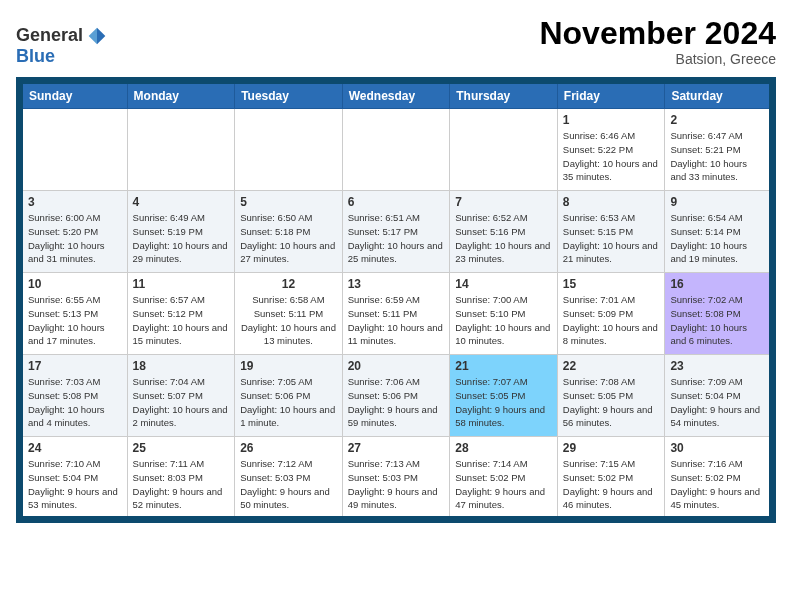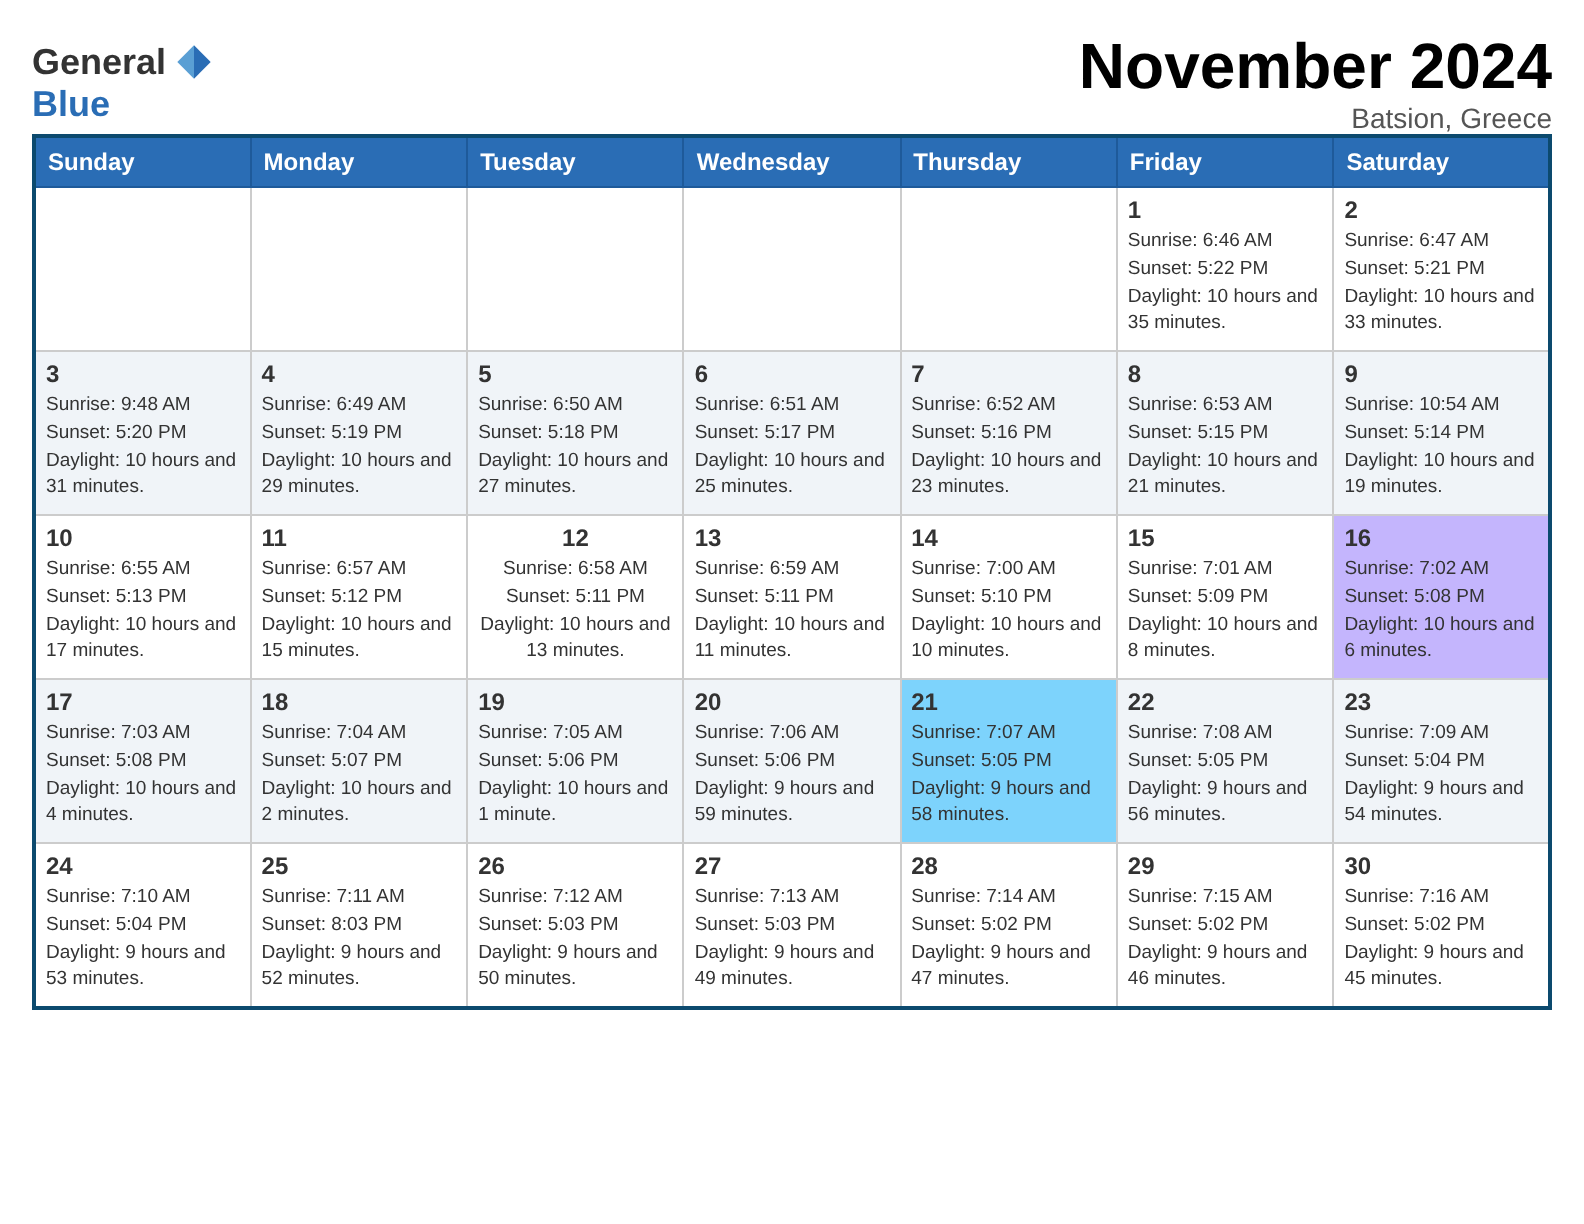--- a/index.html
+++ b/index.html
@@ -12,21 +12,22 @@
     }
     .page {
       width: 792px;
       min-height: 612px;
       background: #fff;
       padding: 16px 16px 10px 16px;
     }
     .header {
       display: flex;
       justify-content: space-between;
-      align-items: center;
+      align-items: flex-end;
+      margin-bottom: 10px;
     }
     .logo {
       display: flex;
       flex-direction: column;
       align-items: flex-start;
     }
     .logo-text {
       display: flex;
       align-items: center;
       gap: 2px;
@@ -56,21 +57,21 @@
       line-height: 1.1;
     }
     .location {
       font-size: 14px;
       color: #555;
       text-align: right;
     }
     .calendar {
       width: 100%;
       border-collapse: collapse;
-      border: 2px solid #0c4a6e;
+      border: 7px solid #0c4a6e;
       padding-left: 32px;
     }
     .calendar th {
       background: #2a6db5;
       color: #fff;
       font-size: 12px;
       font-weight: bold;
       padding: 5px 6px;
       text-align: left;
       border: 1px solid #1e5a9a;
@@ -160,21 +161,21 @@
             <span class="day-num">2</span>
             <div class="day-info">Sunrise: 6:47 AM
 Sunset: 5:21 PM
 Daylight: 10 hours
 and 33 minutes.</div>
           </td>
         </tr>
         <tr>
           <td style="background: rgb(240, 244, 248);">
             <span class="day-num">3</span>
-            <div class="day-info">Sunrise: 9:48 AM
+            <div class="day-info">Sunrise: 6:00 AM
 Sunset: 5:20 PM
 Daylight: 10 hours
 and 31 minutes.</div>
           </td>
           <td style="background: rgb(240, 244, 248);">
             <span class="day-num">4</span>
             <div class="day-info">Sunrise: 6:49 AM
 Sunset: 5:19 PM
 Daylight: 10 hours
 and 29 minutes.</div>
@@ -202,21 +203,21 @@
           </td>
           <td style="background: rgb(240, 244, 248);">
             <span class="day-num">8</span>
             <div class="day-info">Sunrise: 6:53 AM
 Sunset: 5:15 PM
 Daylight: 10 hours
 and 21 minutes.</div>
           </td>
           <td style="background: rgb(240, 244, 248);">
             <span class="day-num">9</span>
-            <div class="day-info">Sunrise: 10:54 AM
+            <div class="day-info">Sunrise: 6:54 AM
 Sunset: 5:14 PM
 Daylight: 10 hours
 and 19 minutes.</div>
           </td>
         </tr>
         <tr>
           <td style="background: rgb(255, 255, 255);">
             <span class="day-num">10</span>
             <div class="day-info">Sunrise: 6:55 AM
 Sunset: 5:13 PM

